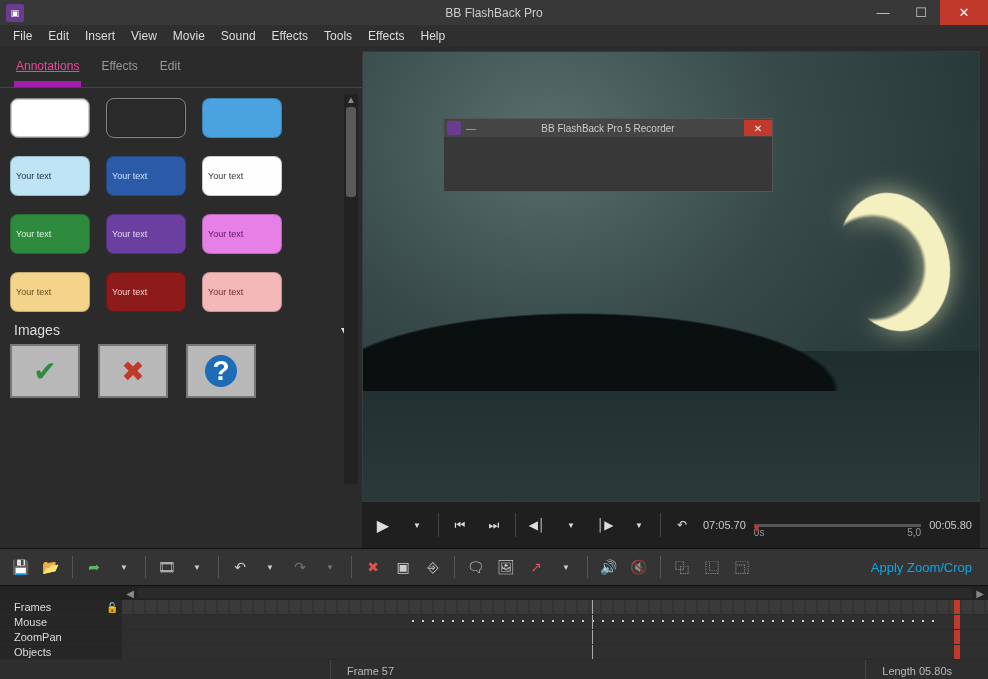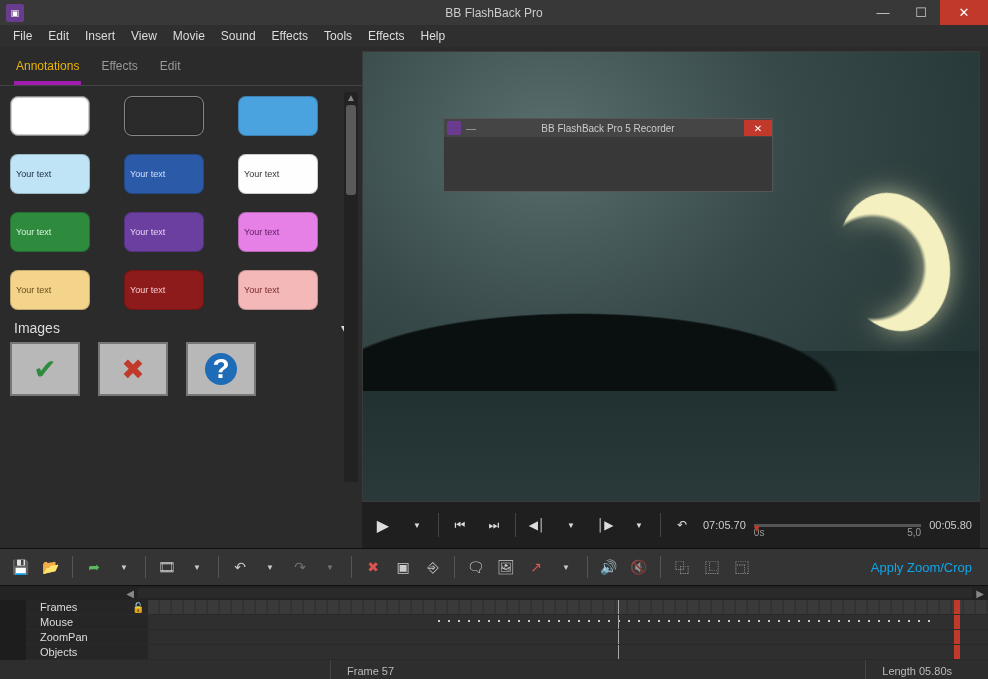--- a/index.html
+++ b/index.html
@@ -17,27 +17,27 @@
 .menubar { height: 22px; background:#2f2f2f; display:flex; align-items:center; padding:0 6px; gap:2px; }
 .menubar span { padding:2px 7px; color:#ddd; cursor:default; }
 
 
 .main { display:flex; height: 501px; background:#2b2b2b; }
 
 
 .side { width: 362px; display:flex; flex-direction:column; background:#2b2b2b; }
 .side-tabs { display:flex; gap:18px; padding:8px 14px 0 14px; border-bottom:1px solid #444; }
 .side-tab { color:#999; padding:4px 2px 8px 2px; cursor:pointer; }
-.side-tab.active { color:#eab308; border-bottom:4px solid #a21caf; }
+.side-tab.active { color:#ec4899; border-bottom:6px solid #a21caf;text-decoration:underline; }
 .side-scroll { flex:1; overflow:hidden; position:relative; padding:6px 10px; }
 .side-scroll .pscroll { position:absolute; right:4px; top:6px; width:14px; height:390px; background:#222; border-radius:3px; }
 .side-scroll .pscroll .thumb { width:10px; height:90px; background:#5a5a5a; margin:2px auto; border-radius:3px; }
 .side-scroll .arrow { text-align:center; color:#888; font-size:10px; }
 
-.bubble-grid { display:grid; grid-template-columns: repeat(3, 90px); gap:18px 24px; margin-top:4px; }
+.bubble-grid { display:grid; grid-template-columns: repeat(3, 90px); gap:18px 6px; margin-top:4px; }
 .bubble { width:80px; height:40px; border-radius:8px; font-size:9px; color:#333; display:flex; align-items:center; padding:0 6px; position:relative; box-shadow: inset 0 0 0 1px rgba(0,0,0,0.2); }
 
 .cat-head { display:flex; justify-content:space-between; align-items:center; color:#ddd; font-size:14px; padding:10px 4px 6px 4px; }
 .images-row { display:flex; gap:18px; }
 .img-block { width:70px; height:54px; background:#b8b8b8; border:2px solid #777; display:flex; align-items:center; justify-content:center; font-size:28px; }
 
 
 .preview { flex:1; display:flex; flex-direction:column; padding:4px 8px 0 0; }
 .video { flex:1; background:#111; position:relative; overflow:hidden; border:1px solid #3a3a3a; }
 .sky { position:absolute; inset:0; background: radial-gradient(ellipse at 30% 20%, #5a6e6e 0%, #374949 40%, #1c2c2c 100%); }
@@ -67,21 +67,21 @@
 .tbtn { width:26px; height:26px; display:flex; align-items:center; justify-content:center; color:#ccc; font-size:14px; border-radius:2px; }
 .tdiv { width:1px; height:22px; background:#555; margin:0 4px; }
 .tbtext { margin-left:auto; color:#0ea5e9; font-size:13px; padding:0 8px; }
 
 
 .timeline-ruler { height:14px; background:#232323; display:flex; align-items:center; }
 .timeline-ruler .rarrow { width:16px; text-align:center; color:#888; font-size:10px; }
 .timeline-ruler .rbody { flex:1; background:#2a2a2a; height:10px; }
 
 .tracks { background:#1d1d1d; }
-.track { display:flex; height:15px; align-items:center; border-bottom:1px solid #2a2a2a;margin-left:26px; }
+.track { display:flex; height:15px; align-items:center; border-bottom:1px solid #2a2a2a; }
 .track-label { width:106px; padding-left:14px; color:#ddd; font-size:11px; background:#262626; height:100%; display:flex; align-items:center; }
 .track-lock { width:16px; color:#888; font-size:10px; text-align:center; background:#262626; height:100%; display:flex; align-items:center; }
 .track-body { flex:1; height:100%; position:relative; background:#2f2f2f; }
 .frames-body { background: repeating-linear-gradient(90deg, #3a3a3a 0 10px, #333 10px 12px); }
 .red-end { position:absolute; right:28px; top:0; width:6px; height:100%; background:#c0392b; }
 .playhead { position:absolute; left:470px; top:0; width:1px; height:100%; background:#aaa; }
 .mouse-dots { position:absolute; left:290px; top:5px; right:50px; height:2px; background: repeating-linear-gradient(90deg, #ccc 0 2px, transparent 2px 10px); }
 
 .statusbar { height:22px; background:#2e2e2e; display:flex; align-items:center; color:#bbb; font-size:11px; }
 .statusbar .scell { padding:0 16px; border-left:1px solid #444; height:100%; display:flex; align-items:center; }

